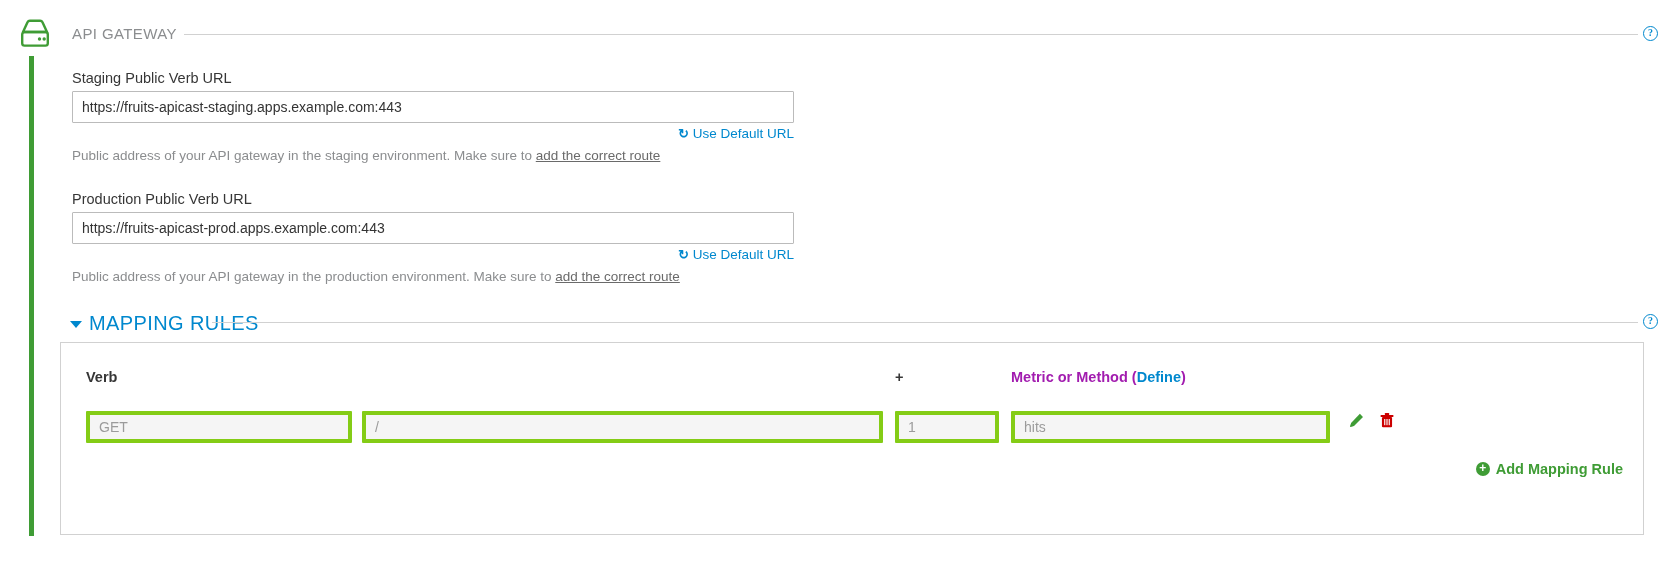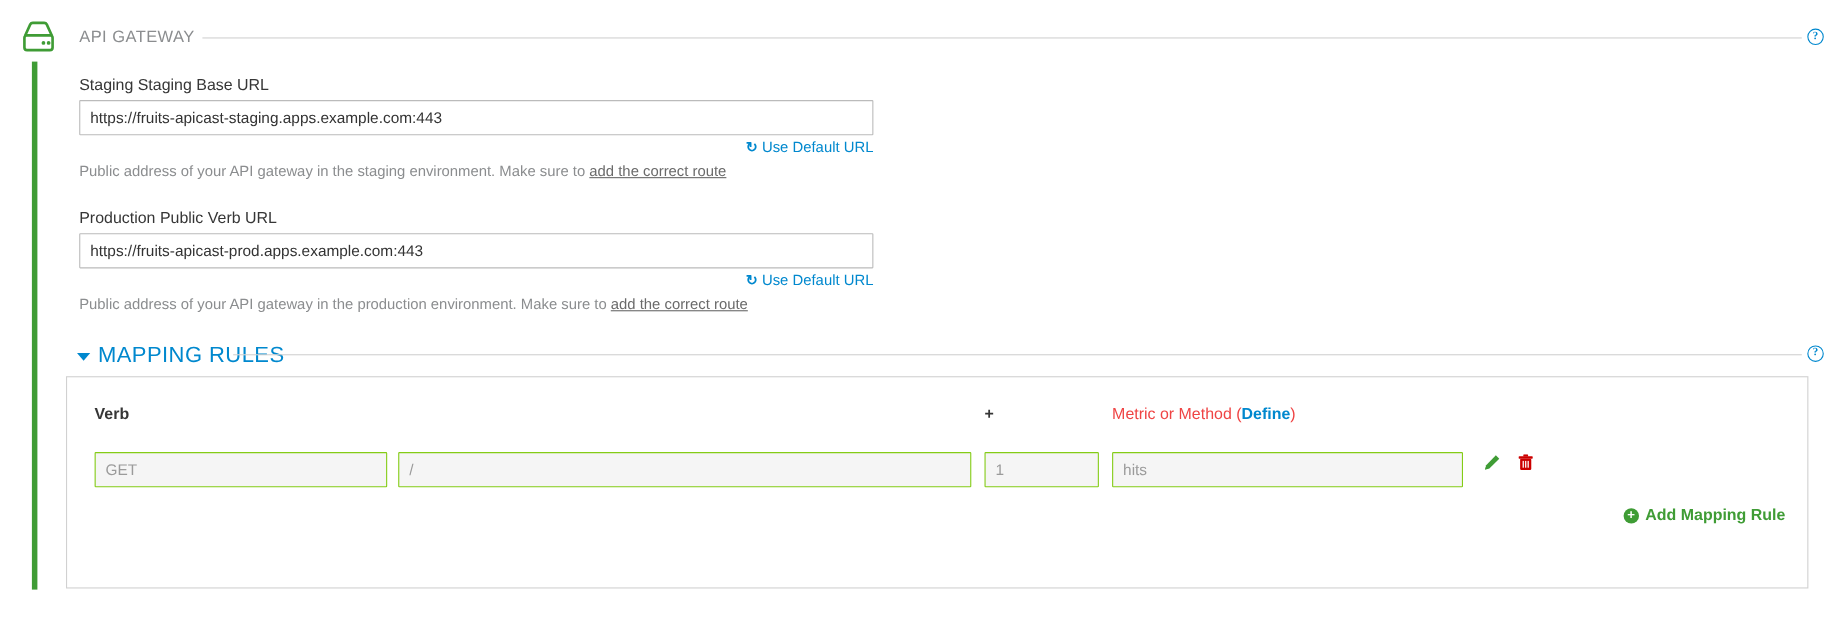--- a/index.html
+++ b/index.html
@@ -181,28 +181,28 @@
     font-size: 14.5px;
     font-weight: bold;
     color: #363636;
     white-space: nowrap;
   }
   .th .define-link {
     color: #0088ce;
     font-weight: bold;
     cursor: pointer;
   }
-  .th .paren { color: #ef4444; font-weight: normal; margin-top: 36px; }
+  .th .paren { color: #a21caf; font-weight: bold; margin-top: 36px; }
 
   .cell-input {
     position: absolute;
     top: 68px;
     height: 32px;
     background: #f5f5f5;
-    border: 1px solid #84cc16;
+    border: 4px solid #84cc16;
     border-radius: 1px;
     padding: 0 9px;
     font-size: 14px;
     font-family: "Liberation Sans", sans-serif;
     color: #7f1d1d;
     outline: none;
   }
   .cell-input::placeholder { color: #9b9b9b; opacity: 1; }
 
   .row-actions {
@@ -254,21 +254,21 @@
       <rect x="4.2" y="13" width="25.6" height="13.6" rx="2.4" fill="none" stroke="#3f9c35" stroke-width="2.4"></rect>
       <circle cx="21.5" cy="20" r="1.7" fill="#3f9c35"></circle>
       <circle cx="26.2" cy="20" r="1.7" fill="#3f9c35"></circle>
     </svg>
   </div>
 
   <div class="section-title">API GATEWAY</div>
   <div class="section-rule"></div>
   <div class="help-circle" id="help-api-gateway">?</div>
 
-  <div class="field-label" style="left:72px; top:70px;">Staging Staging Base URL</div>
+  <div class="field-label" style="left:72px; top:70px;">Staging Public Verb URL</div>
 
   <input class="text-input" style="left: 72px; top: 91px;" value="https://fruits-apicast-staging.apps.example.com:443">
 
   <div class="use-default" style="left:72px; top:126px;">
     <span class="reset-icon">↺</span><span class="ud-text">Use Default URL</span>
   </div>
 
   <div class="help-text" style="left:72px; top:148px;">
     <span>Public address of your API gateway in the staging environment. Make sure to </span><a>add the correct route</a>
   </div>

